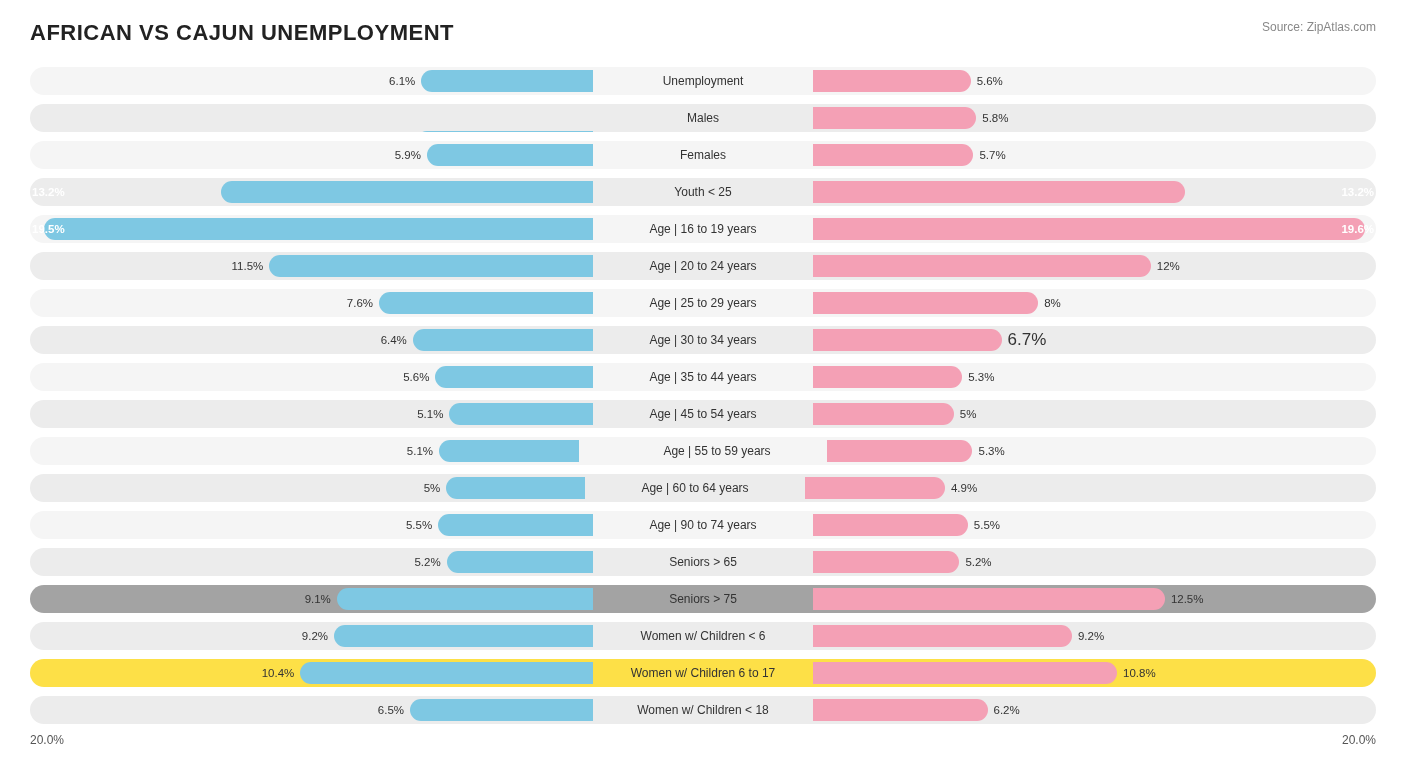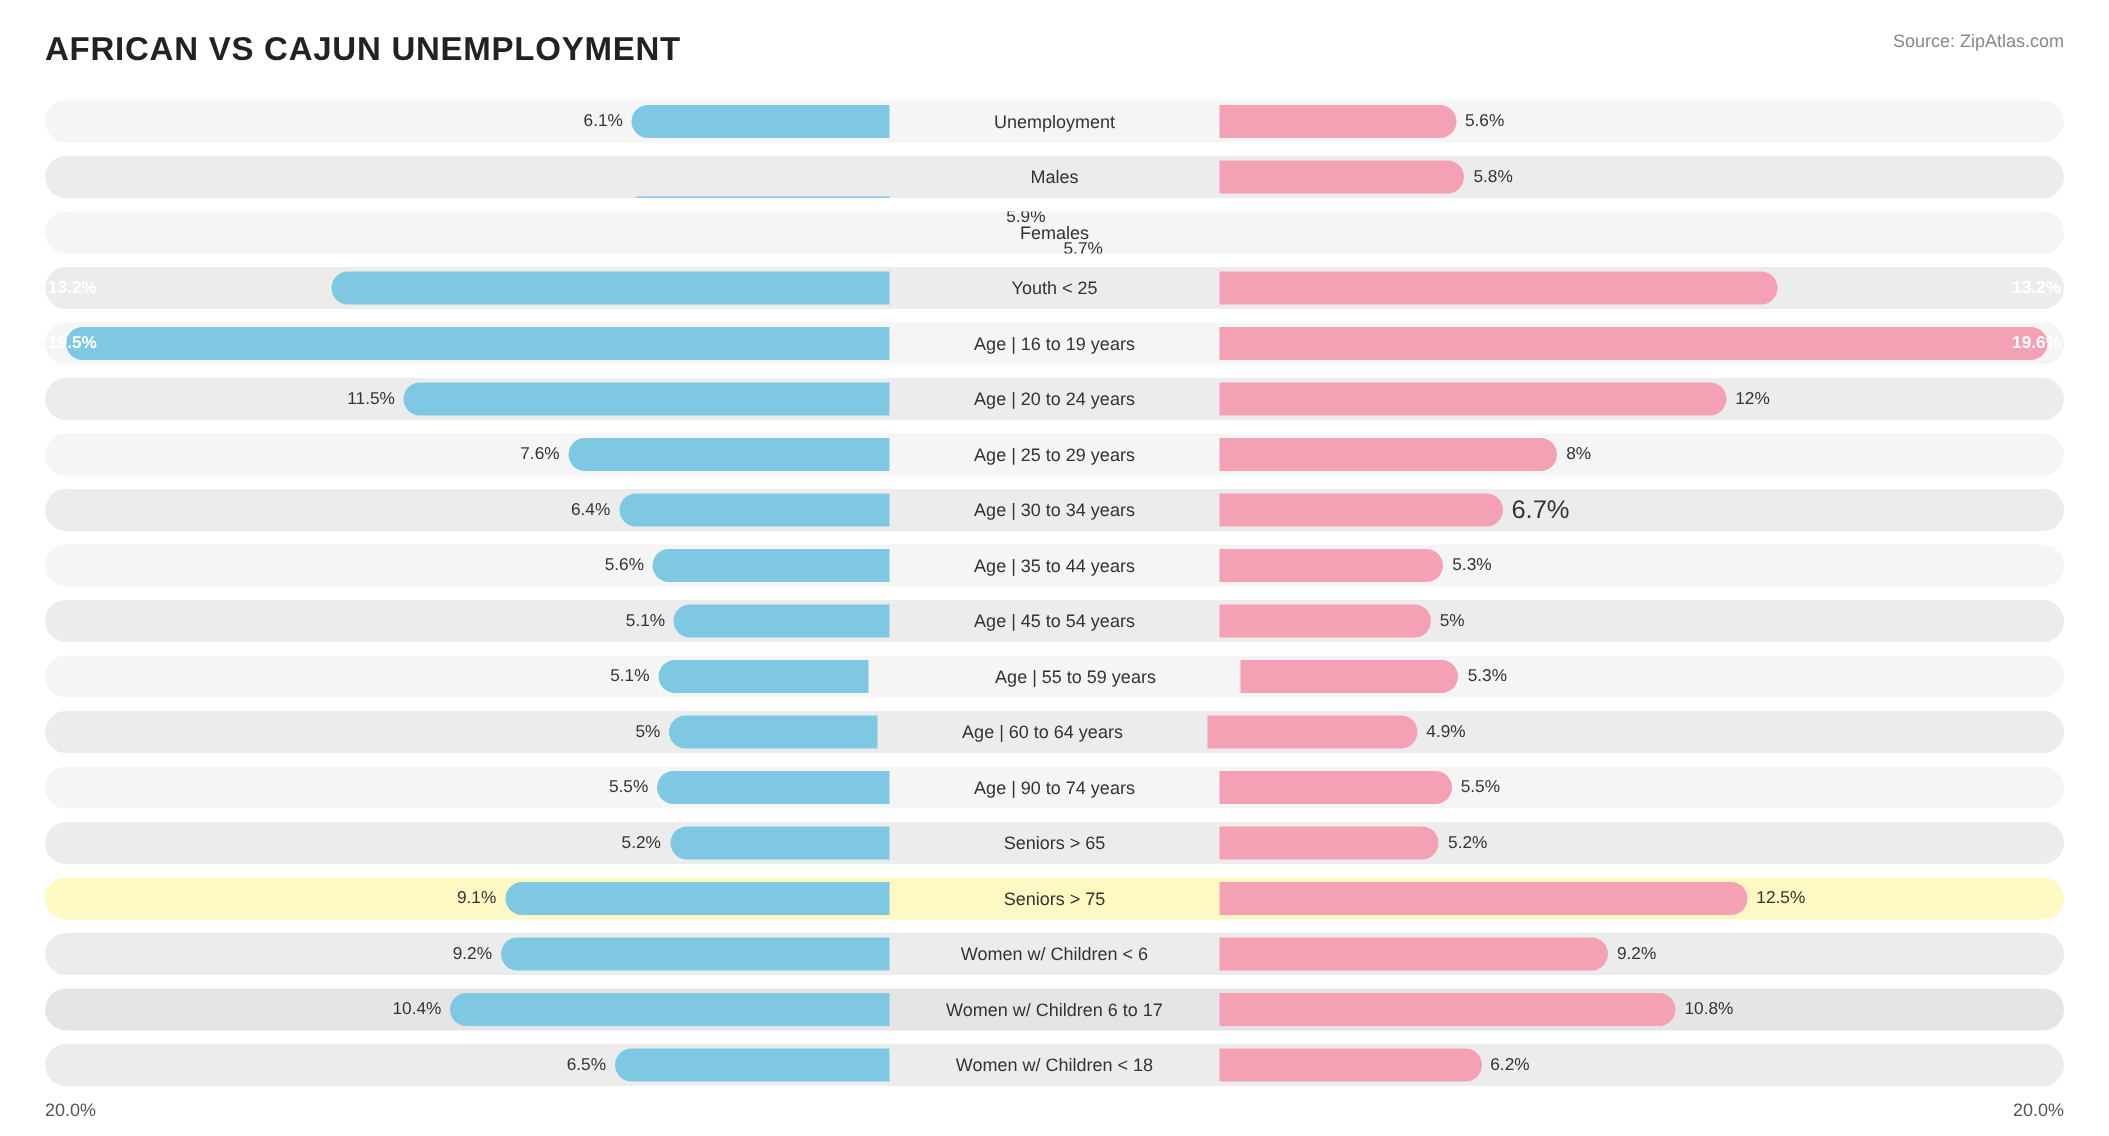--- a/index.html
+++ b/index.html
@@ -111,21 +111,21 @@
         <div style="position:absolute; left:0; height:22px; width:28.999999999999996%; background:#f4a0b5; border-radius:0 11px 11px 0;">
         </div>
         <span style="position:absolute; left:28.999999999999996%; transform:translateX(6px); font-size:11.5px; color:#333; white-space:nowrap; z-index:5;">
           5.8%
         </span>
 
       </div>
     </div>
   </div>
       <div class="row">
-    <div style="width:100%; background:#f5f5f5; border-radius:14px; display:flex; align-items:center; height:28px; position:relative; overflow:hidden;flex-direction:column;">
+    <div style="width:100%; background:#f5f5f5; border-radius:14px; display:flex; align-items:center; height:28px; position:relative; overflow:hidden;">
 
       <div style="flex:1; display:flex; justify-content:flex-end; align-items:center; height:100%; position:relative;">
         <div style="position:absolute; right:0; height:22px; width:29.500000000000004%; background:#7ec8e3; border-radius:11px 0 0 11px; display:flex; align-items:center; justify-content:flex-start;">
         </div>
         <span style="position:absolute; right:29.500000000000004%; transform:translateX(-6px); font-size:11.5px; color:#333; white-space:nowrap; z-index:5;">
           5.9%
         </span>
 
       </div>
 
@@ -423,21 +423,21 @@
         <div style="position:absolute; left:0; height:22px; width:26%; background:#f4a0b5; border-radius:0 11px 11px 0;">
         </div>
         <span style="position:absolute; left:26%; transform:translateX(6px); font-size:11.5px; color:#333; white-space:nowrap; z-index:5;">
           5.2%
         </span>
 
       </div>
     </div>
   </div>
       <div class="row">
-    <div style="width:100%; background:#fef9c3; border-radius:14px; display:flex; align-items:center; height:28px; position:relative; overflow:hidden;">
+    <div style="width:100%; background:#a3a3a3; border-radius:14px; display:flex; align-items:center; height:28px; position:relative; overflow:hidden;">
 
       <div style="flex:1; display:flex; justify-content:flex-end; align-items:center; height:100%; position:relative;">
         <div style="position:absolute; right:0; height:22px; width:45.49999999999999%; background:#7ec8e3; border-radius:11px 0 0 11px; display:flex; align-items:center; justify-content:flex-start;">
         </div>
         <span style="position:absolute; right:45.49999999999999%; transform:translateX(-6px); font-size:11.5px; color:#333; white-space:nowrap; z-index:5;">
           9.1%
         </span>
 
       </div>
 
@@ -475,21 +475,21 @@
         <div style="position:absolute; left:0; height:22px; width:46%; background:#f4a0b5; border-radius:0 11px 11px 0;">
         </div>
         <span style="position:absolute; left:46%; transform:translateX(6px); font-size:11.5px; color:#333; white-space:nowrap; z-index:5;">
           9.2%
         </span>
 
       </div>
     </div>
   </div>
       <div class="row">
-    <div style="width:100%; background:#e5e5e5; border-radius:14px; display:flex; align-items:center; height:28px; position:relative; overflow:hidden;">
+    <div style="width:100%; background:#fde047; border-radius:14px; display:flex; align-items:center; height:28px; position:relative; overflow:hidden;">
 
       <div style="flex:1; display:flex; justify-content:flex-end; align-items:center; height:100%; position:relative;">
         <div style="position:absolute; right:0; height:22px; width:52%; background:#7ec8e3; border-radius:11px 0 0 11px; display:flex; align-items:center; justify-content:flex-start;">
         </div>
         <span style="position:absolute; right:52%; transform:translateX(-6px); font-size:11.5px; color:#333; white-space:nowrap; z-index:5;">
           10.4%
         </span>
 
       </div>
 

